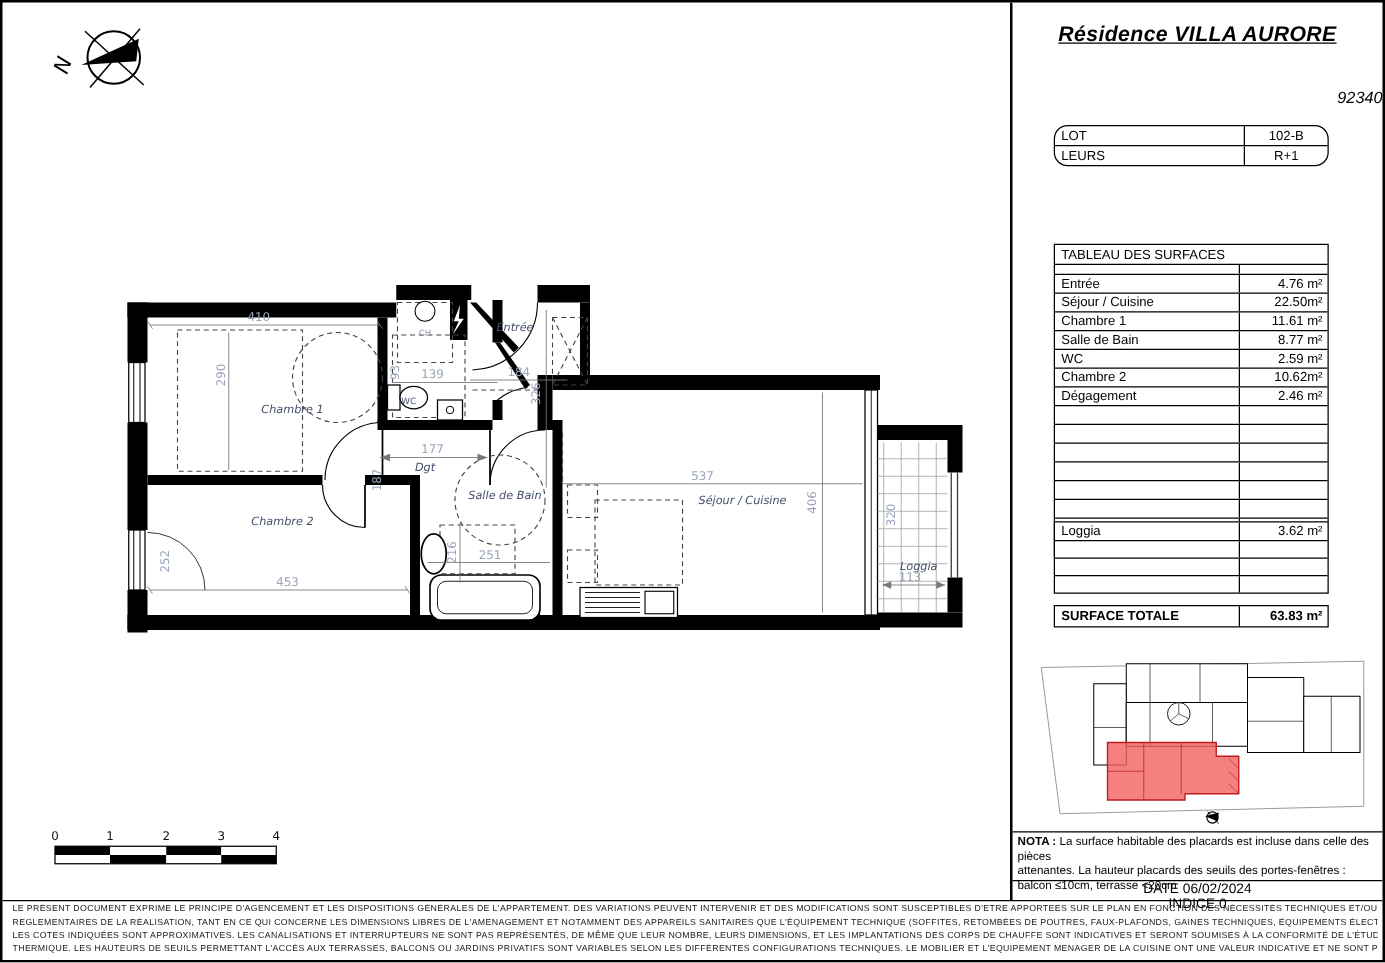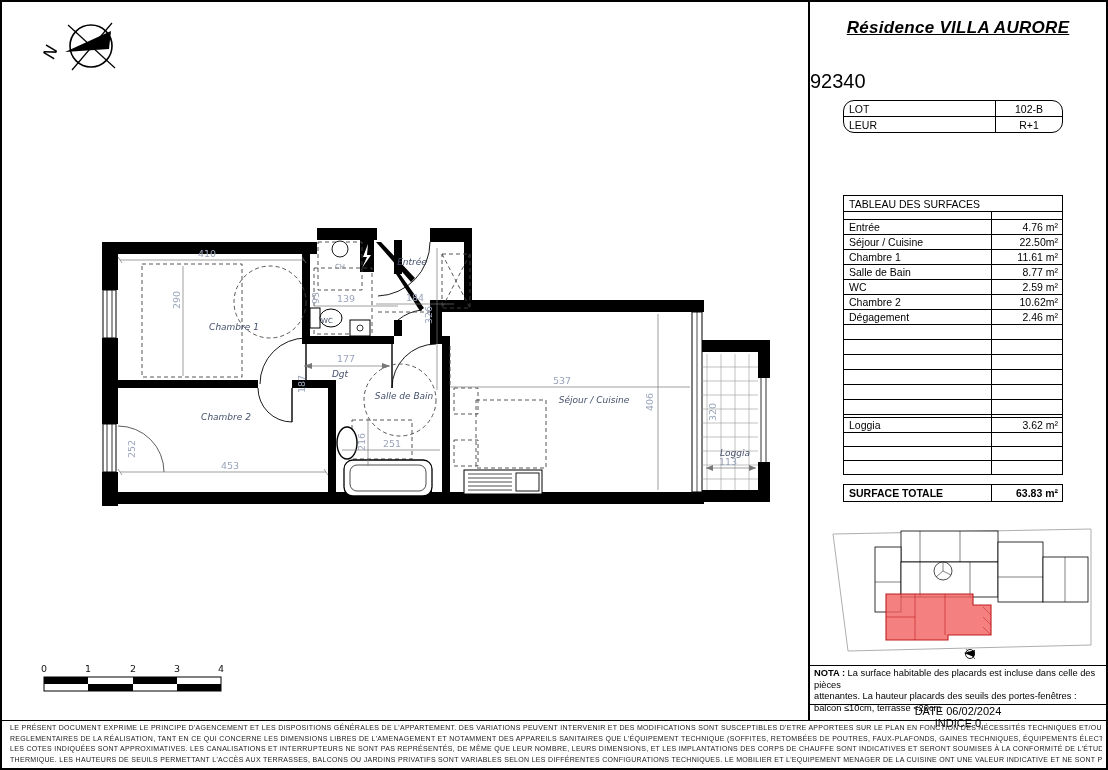--- a/index.html
+++ b/index.html
@@ -2,21 +2,21 @@
 <html><head>
 <meta charset="utf-8">
 <style>
   html,body{margin:0;padding:0;background:#e8e8e8;font-family:"Liberation Sans",sans-serif;}
   #page{position:relative;width:1108px;height:770px;background:#fff;border:2px solid #000;box-sizing:border-box;overflow:hidden;}
   .abs{position:absolute;}
   
   #panel{position:absolute;left:806px;top:0;width:298px;height:718px;border-left:2px solid #000;box-sizing:border-box;}
   .ptitle{width:100%;text-align:center;font-size:17px;font-weight:bold;font-style:italic;text-decoration:underline;letter-spacing:.3px;}
   .pcity{width:100%;text-align:center;font-size:16px;font-weight:bold;letter-spacing:.5px;}
-  .ppostal{width:100%;text-align:left;font-size:20px;}
+  .ppostal{width:100%;text-align:right;font-size:13px;font-style:italic;}
   .tbl{position:absolute;left:33px;width:220px;border:1.5px solid #000;box-sizing:border-box;background:#fff;}
   .trow{display:flex;align-items:stretch;border-top:1px solid #000;font-size:10.5px;}
   .trow:first-child{border-top:none;}
   .trow .lbl{flex:1;padding:1px 0 1px 5px;display:flex;align-items:center;}
   .trow .val{width:66px;border-left:1px solid #000;display:flex;align-items:center;justify-content:flex-end;padding-right:4px;}
   .trow .valc{justify-content:center;padding-right:0;}
   .h14{height:14px;} .h15{height:15px;} .h13{height:13px;} .h7{height:7px;} .h16{height:16px;}
   .bold{font-weight:bold;}
   #nota{position:absolute;left:0;top:663px;width:100%;border-top:1.5px solid #000;border-bottom:1px solid #000;box-sizing:border-box;height:40px;font-size:9.3px;line-height:1.25;padding:2px 4px;}
   #daterow{position:absolute;left:0;top:703px;width:100%;height:15px;font-size:11px;display:flex;justify-content:space-between;align-items:center;padding:0 6px;box-sizing:border-box;flex-direction:column;}
@@ -249,21 +249,21 @@
 
     <div class="abs ptitle" style="top:16px;">Résidence VILLA AURORE</div>
     <div class="abs ppostal" style="top:68px;">92340</div>
 
     <div class="tbl" style="top:98px;border-radius:11px;">
       <div class="trow h15">
         <span class="lbl">LOT</span>
         <span class="val valc">102-B</span>
       </div>
       <div class="trow h15">
-        <span class="lbl">LEUR</span>
+        <span class="lbl">LEURS</span>
         <span class="val valc">R+1</span>
       </div>
     </div>
 
     <div class="tbl" style="top:153px;margin-top:40px;">
       <div class="trow h15">
         <span class="lbl">TABLEAU DES SURFACES</span>
       </div>
       <div class="trow h7">
           <span class="lbl"></span>

